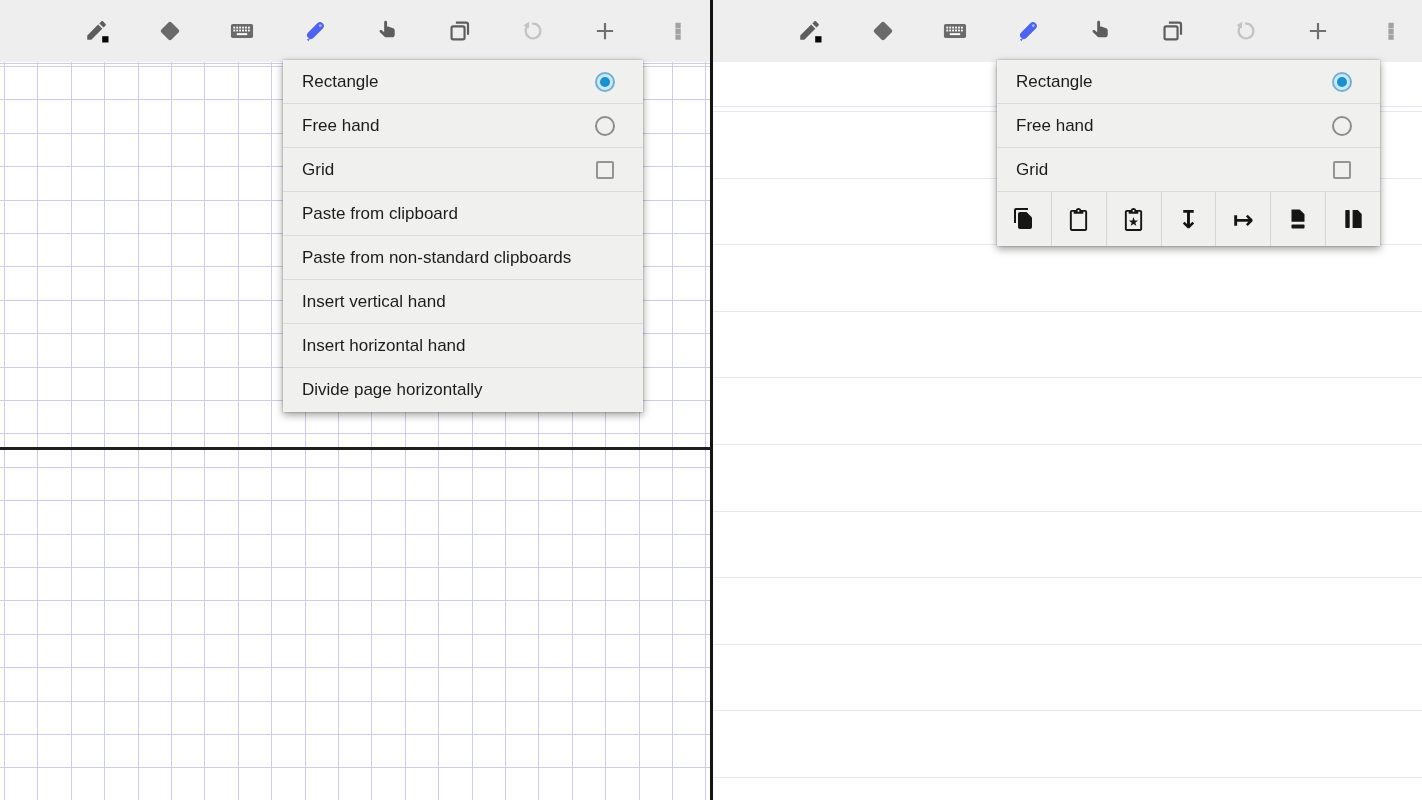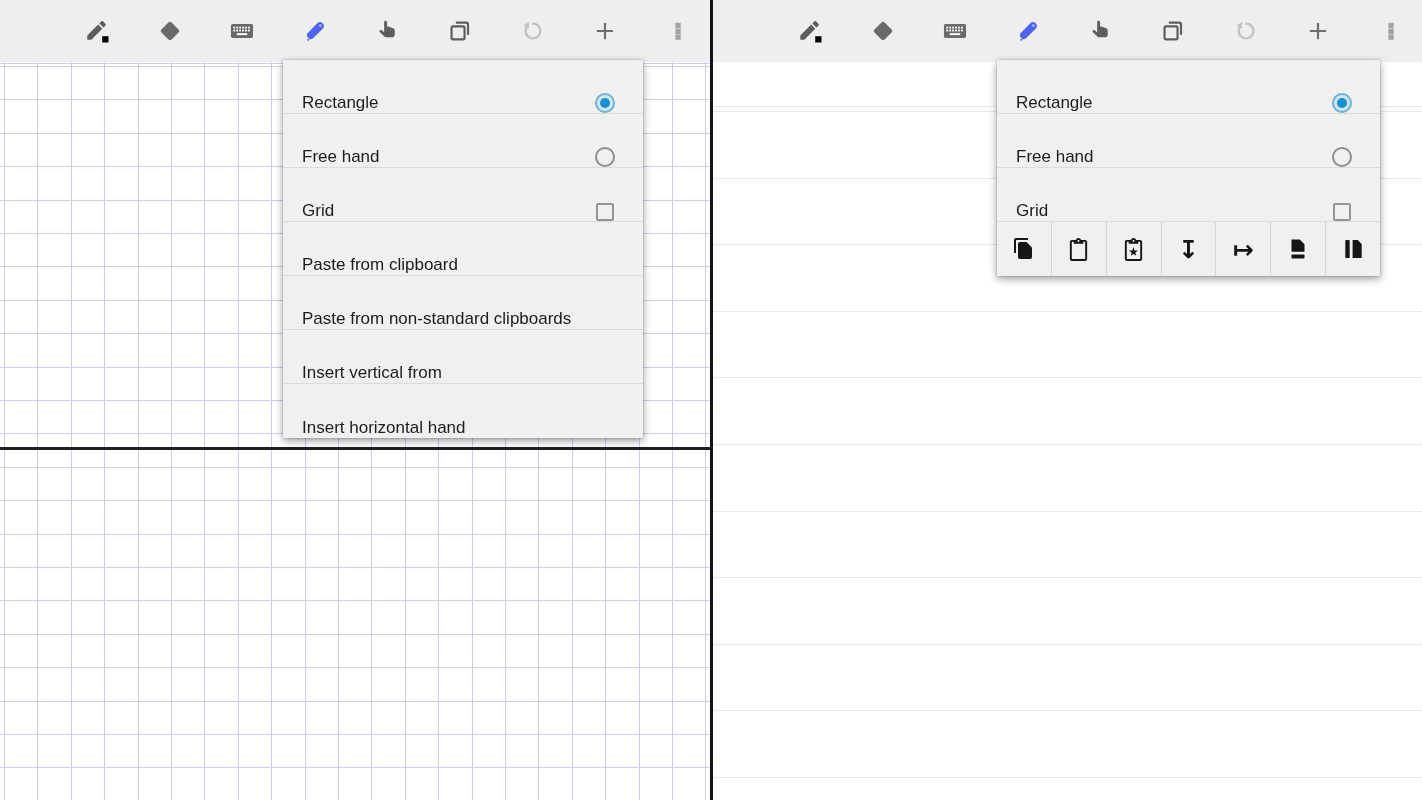--- a/index.html
+++ b/index.html
@@ -28,21 +28,21 @@
     background-image:repeating-linear-gradient(to bottom,#e7e7f3 0 1px,transparent 1px 66.6px);
     background-position:0 49px;
   }
   .split-line{position:absolute;left:0;right:0;top:385px;height:3px;background:#1f1f1f;}
 
   .menu{position:absolute;top:60px;background:#f0f0ef;z-index:6;
         box-shadow:0 3px 8px rgba(0,0,0,.38),0 0 2px rgba(0,0,0,.28);}
   .menu.left-menu{left:283px;width:360px;}
   .menu.right-menu{left:284px;width:383px;}
 
-  .menu-item{box-sizing:border-box;height:54px;display:flex;align-items:flex-end;
+  .menu-item{box-sizing:border-box;height:44px;display:flex;align-items:center;
     padding:0 28px 0 19px;border-bottom:1px solid #dbdbdb;font-size:17px;color:#1c1c1c;}
   .menu.left-menu .menu-item:last-child{border-bottom:none;}
   .mi-label{flex:1;white-space:nowrap;}
 
   .radio{width:20px;height:20px;border-radius:50%;box-sizing:border-box;flex:none;}
   .radio.off{border:2px solid #8d8d8d;}
   .radio.on{border:2px solid #6fb1d8;background:#cfe7f3;position:relative;}
   .radio.on::after{content:"";position:absolute;left:3px;top:3px;width:10px;height:10px;border-radius:50%;background:#1791cf;}
   .checkbox{width:18px;height:18px;box-sizing:border-box;border:2px solid #949494;border-radius:2px;flex:none;margin-right:1px;}
 
@@ -155,24 +155,27 @@
       <span class="mi-label">Grid</span>
       <span class="checkbox"></span>
     </div>
     <div class="menu-item">
       <span class="mi-label">Paste from clipboard</span>
     </div>
     <div class="menu-item">
       <span class="mi-label">Paste from non-standard clipboards</span>
     </div>
     <div class="menu-item">
-      <span class="mi-label">Insert vertical from</span>
+      <span class="mi-label">Insert vertical hand</span>
     </div>
     <div class="menu-item">
       <span class="mi-label">Insert horizontal hand</span>
+    </div>
+    <div class="menu-item">
+      <span class="mi-label">Divide page horizontally</span>
     </div>
   </div>
 </div>
 
 <div class="pane-divider"></div>
 
 <div class="pane right">
   <div class="page ruled"></div>
 
   <div class="toolbar">

